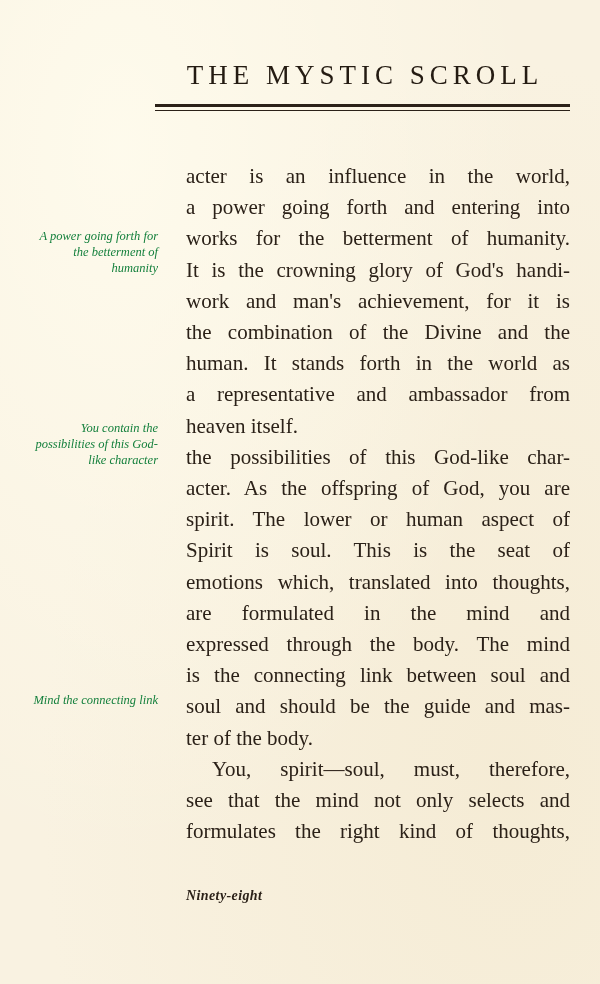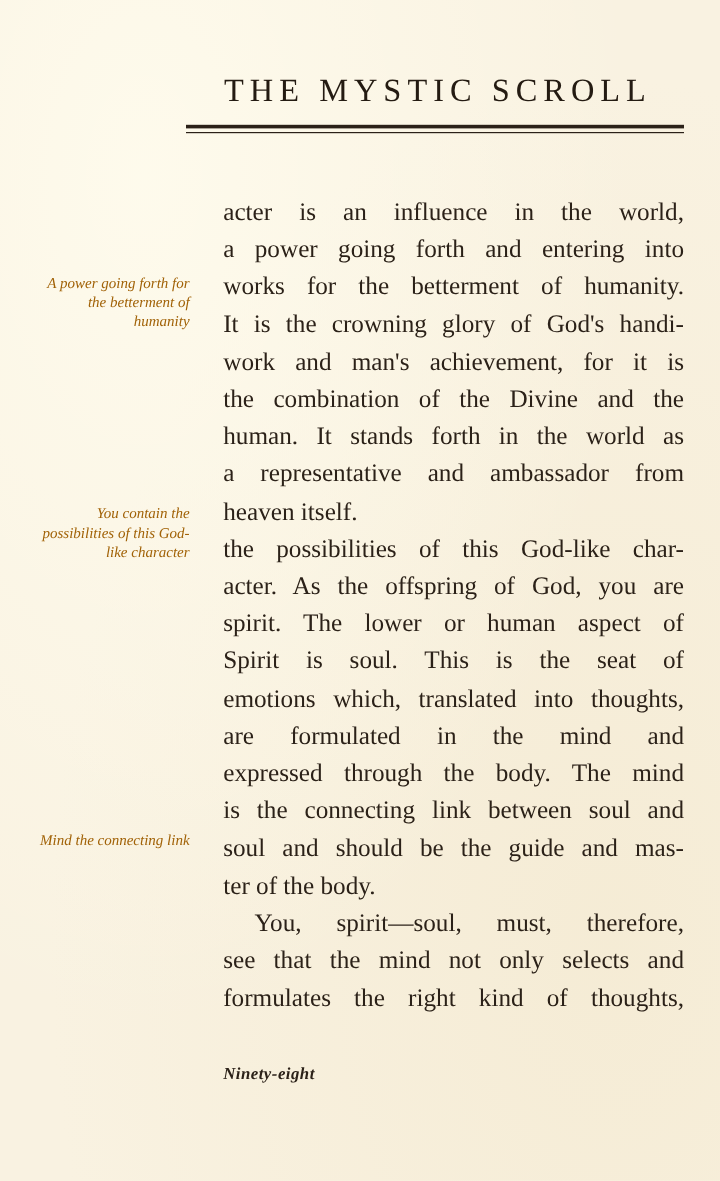--- a/index.html
+++ b/index.html
@@ -99,21 +99,21 @@
 
   
   .sidenote {
     position: absolute;
     width: 128px;
     text-align: right;
     font-family: "Liberation Serif", serif;
     font-style: italic;
     font-size: 12.5px;
     line-height: 16px;
-    color: #a16207;
+    color: #15803d;
     left: 30px;
   }
   #sidenote-0 { top: 212px; }
   #sidenote-1 { top: 404px; }
   #sidenote-2 { top: 676px; }
 
   
   .folio {
     position: absolute;
     left: 186px;

